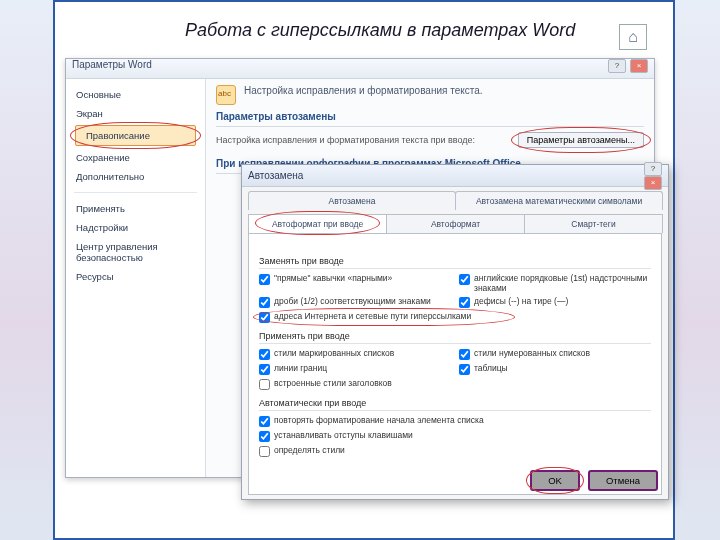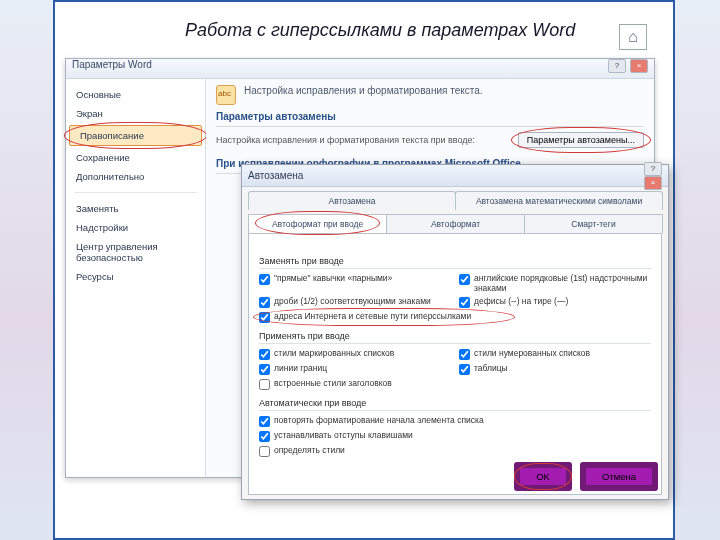--- a/index.html
+++ b/index.html
@@ -38,21 +38,21 @@
   .pw-titlebar .ctrls { display:flex; gap:4px; }
   .wbtn { width:18px; height:14px; background:#e4e9f0; border:1px solid #b0b8c6;
           border-radius:2px; font-size:8px; line-height:12px; text-align:center; color:#444;}
   .wbtn.red { background:#e87b6f; color:#fff; }
   .pw-body { display:flex; height:calc(100% - 20px); }
   .pw-sidebar {
     width:140px; background:#fff; border-right:1px solid #d8dde6; padding:6px 0;
   }
   .sb-item { padding:4px 10px; font-size:9.5px; color:#2a3850; cursor:pointer; }
   .sb-item.selected {
-    background:#fde9c2; border:1px solid #e09040; border-radius:2px; margin:2px 3px;
+    background:#fde9c2; border:1px solid #e09040; border-radius:2px; margin:2px 9px;
     position:relative;
   }
   .sb-item.selected::after{
     content:""; position:absolute; left:-6px; top:-4px; right:-6px; bottom:-4px;
     border:1.5px solid #d23a3a; border-radius:50%/60%; pointer-events:none;
   }
   .sb-sep { height:1px; background:#e3e6eb; margin:6px 8px; }
   .pw-main { flex:1; background:#fafbfc; padding:6px 10px; position:relative; }
   .main-header { display:flex; align-items:flex-start; gap:8px; color:#4a5870; font-size:10px; margin-bottom:6px;}
   .main-header .icn { width:20px; height:20px; background:#fbe3a6; border:1px solid #dea050; border-radius:3px; position:relative;}
@@ -103,21 +103,21 @@
   .chk input { width:11px; height:11px; margin-top:1px; }
   .chk.full { grid-column: 1 / span 2; position:relative; }
   .chk.full.circled::after{
     content:""; position:absolute; left:-6px; top:-3px; width:260px; height:16px;
     border:1.5px solid #d23a3a; border-radius:50%/70%; pointer-events:none;
   }
   .dlg-buttons {
     position:absolute; right:10px; bottom:8px; display:flex; gap:8px;
   }
   .btn {
-    font-size:9.5px; padding:3px 16px; background:#a21caf; border:6px solid #701a75; border-radius:3px;
+    font-size:9.5px; padding:3px 16px; background:#a3a3a3; border:2px solid #701a75; border-radius:3px;
   }
   .btn.primary { position:relative; }
   .btn.primary.circled::after{
     content:""; position:absolute; left:-6px; top:-5px; right:-6px; bottom:-5px;
     border:1.5px solid #d23a3a; border-radius:50%/60%; pointer-events:none;
   }
 </style>
 </head>
 <body>
 
@@ -134,21 +134,21 @@
       </div>
     </div>
     <div class="pw-body">
       <div class="pw-sidebar">
         <div class="sb-item">Основные</div>
         <div class="sb-item">Экран</div>
         <div class="sb-item selected">Правописание</div>
         <div class="sb-item">Сохранение</div>
         <div class="sb-item">Дополнительно</div>
         <div class="sb-sep"></div>
-        <div class="sb-item">Заменять</div>
+        <div class="sb-item">Применять</div>
         <div class="sb-item">Надстройки</div>
         <div class="sb-item">Центр управления безопасностью</div>
         <div class="sb-item">Ресурсы</div>
       </div>
       <div class="pw-main">
         <div class="main-header">
           <div class="icn"></div>
           <span>Настройка исправления и форматирования текста.</span>
         </div>
         <div class="section-title">Параметры автозамены</div>

